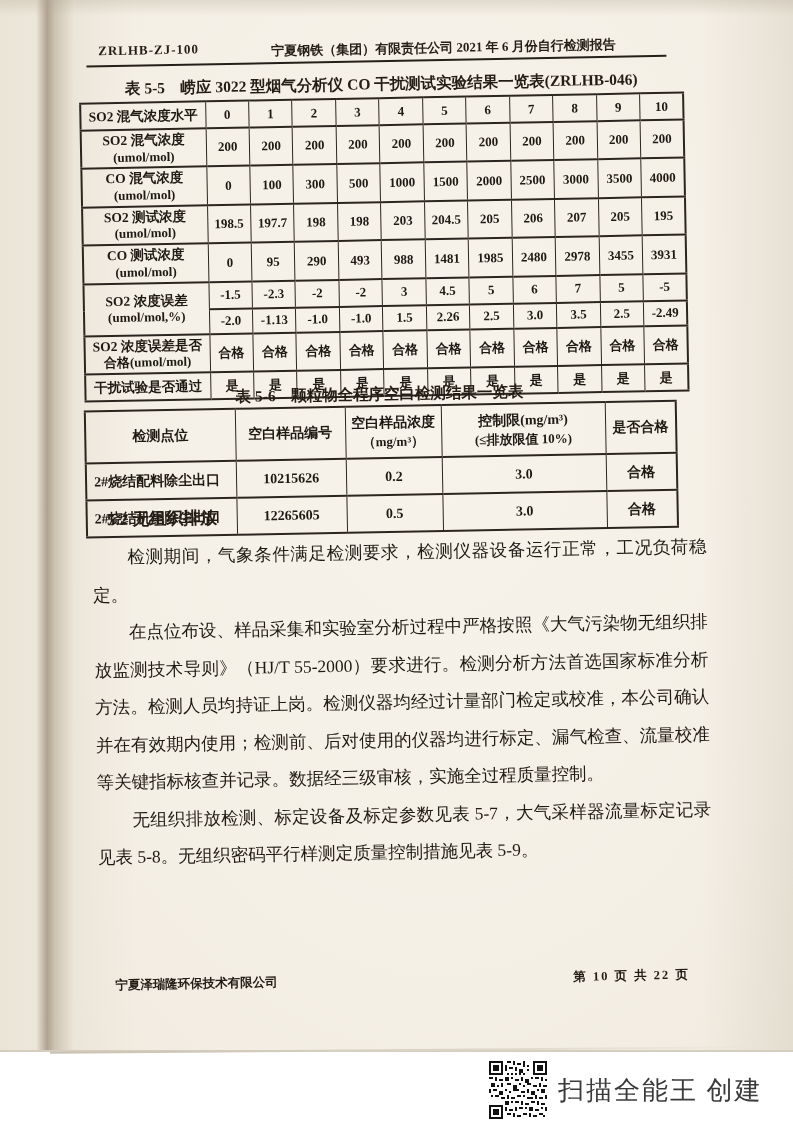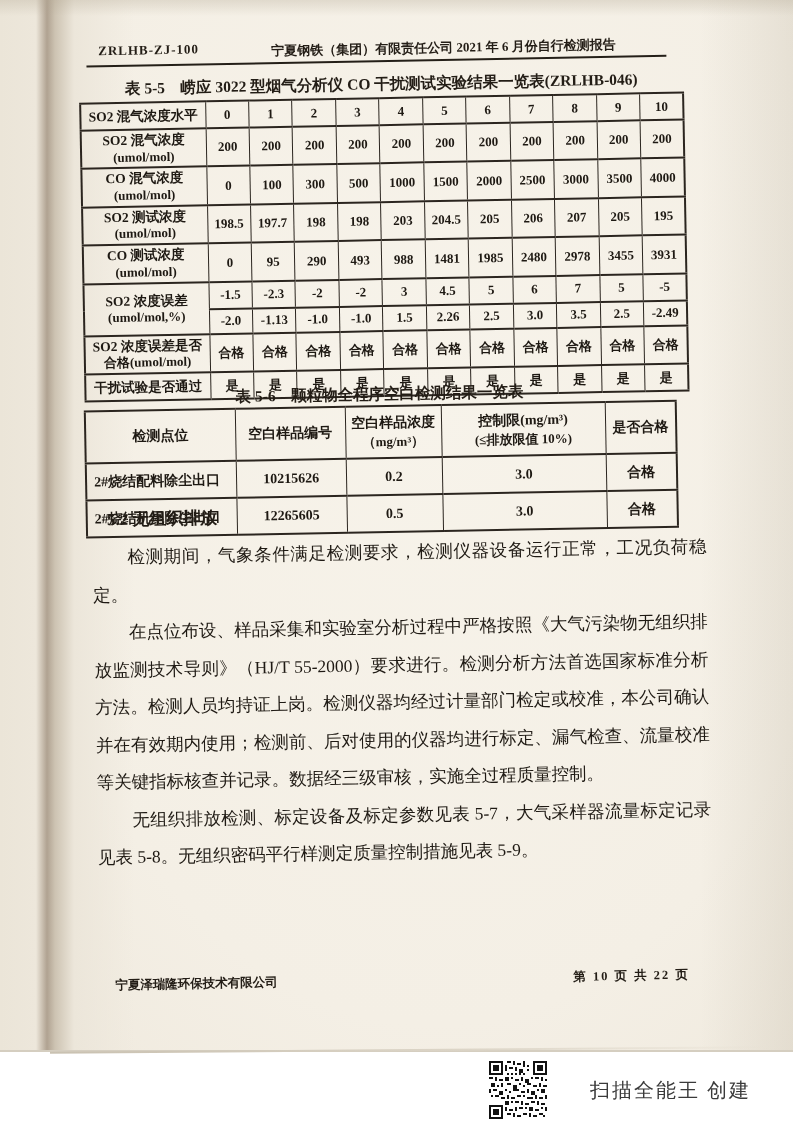--- a/index.html
+++ b/index.html
@@ -92,21 +92,21 @@
   .footer-page {
     position: absolute; left: 563px; top: 972px;
     font-size: 12.5px; font-weight: bold; letter-spacing: 2px;
   }
   
   .watermark {
     position: absolute; left: 489px; top: 1061px;
     display: flex; align-items: center; gap: 11px;
   }
   .qr { width: 58px; height: 58px; display: block; }
-  .wm-text { font-size: 20px; color: #3a3a3a; letter-spacing: 2px; white-space: nowrap; margin-left: 32px; }
+  .wm-text { font-size: 26px; color: #3a3a3a; letter-spacing: 2px; white-space: nowrap; }
 </style>
 </head>
 <body>
 
 <div class="paper"></div>
 <div class="paper-edge"></div>
 
 <div class="content">
 
   <div class="doc-number">ZRLHB-ZJ-100</div>

